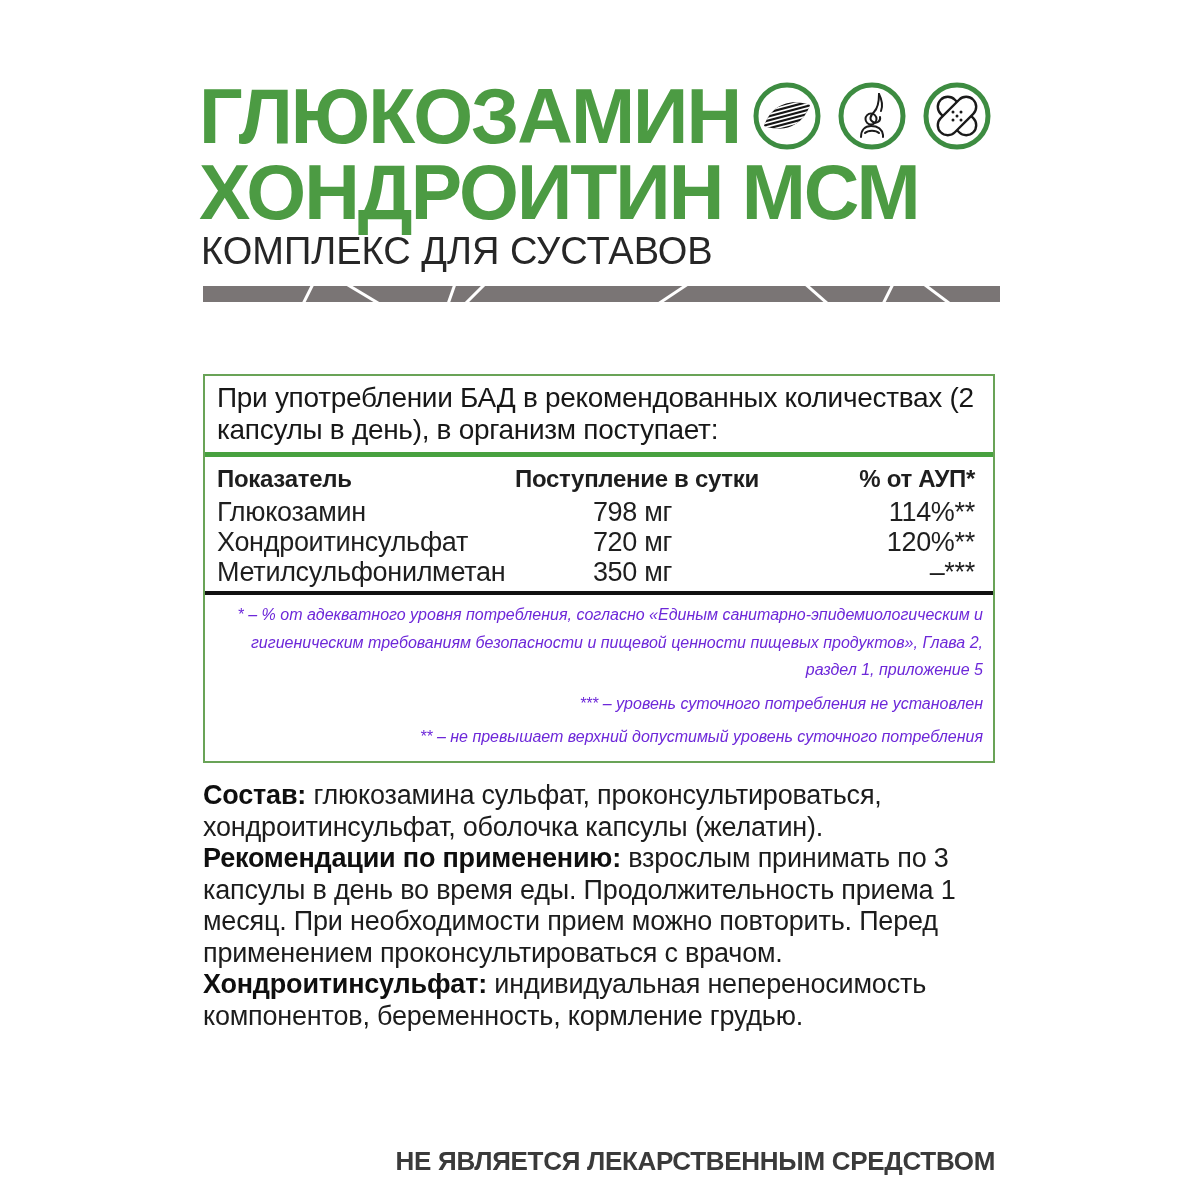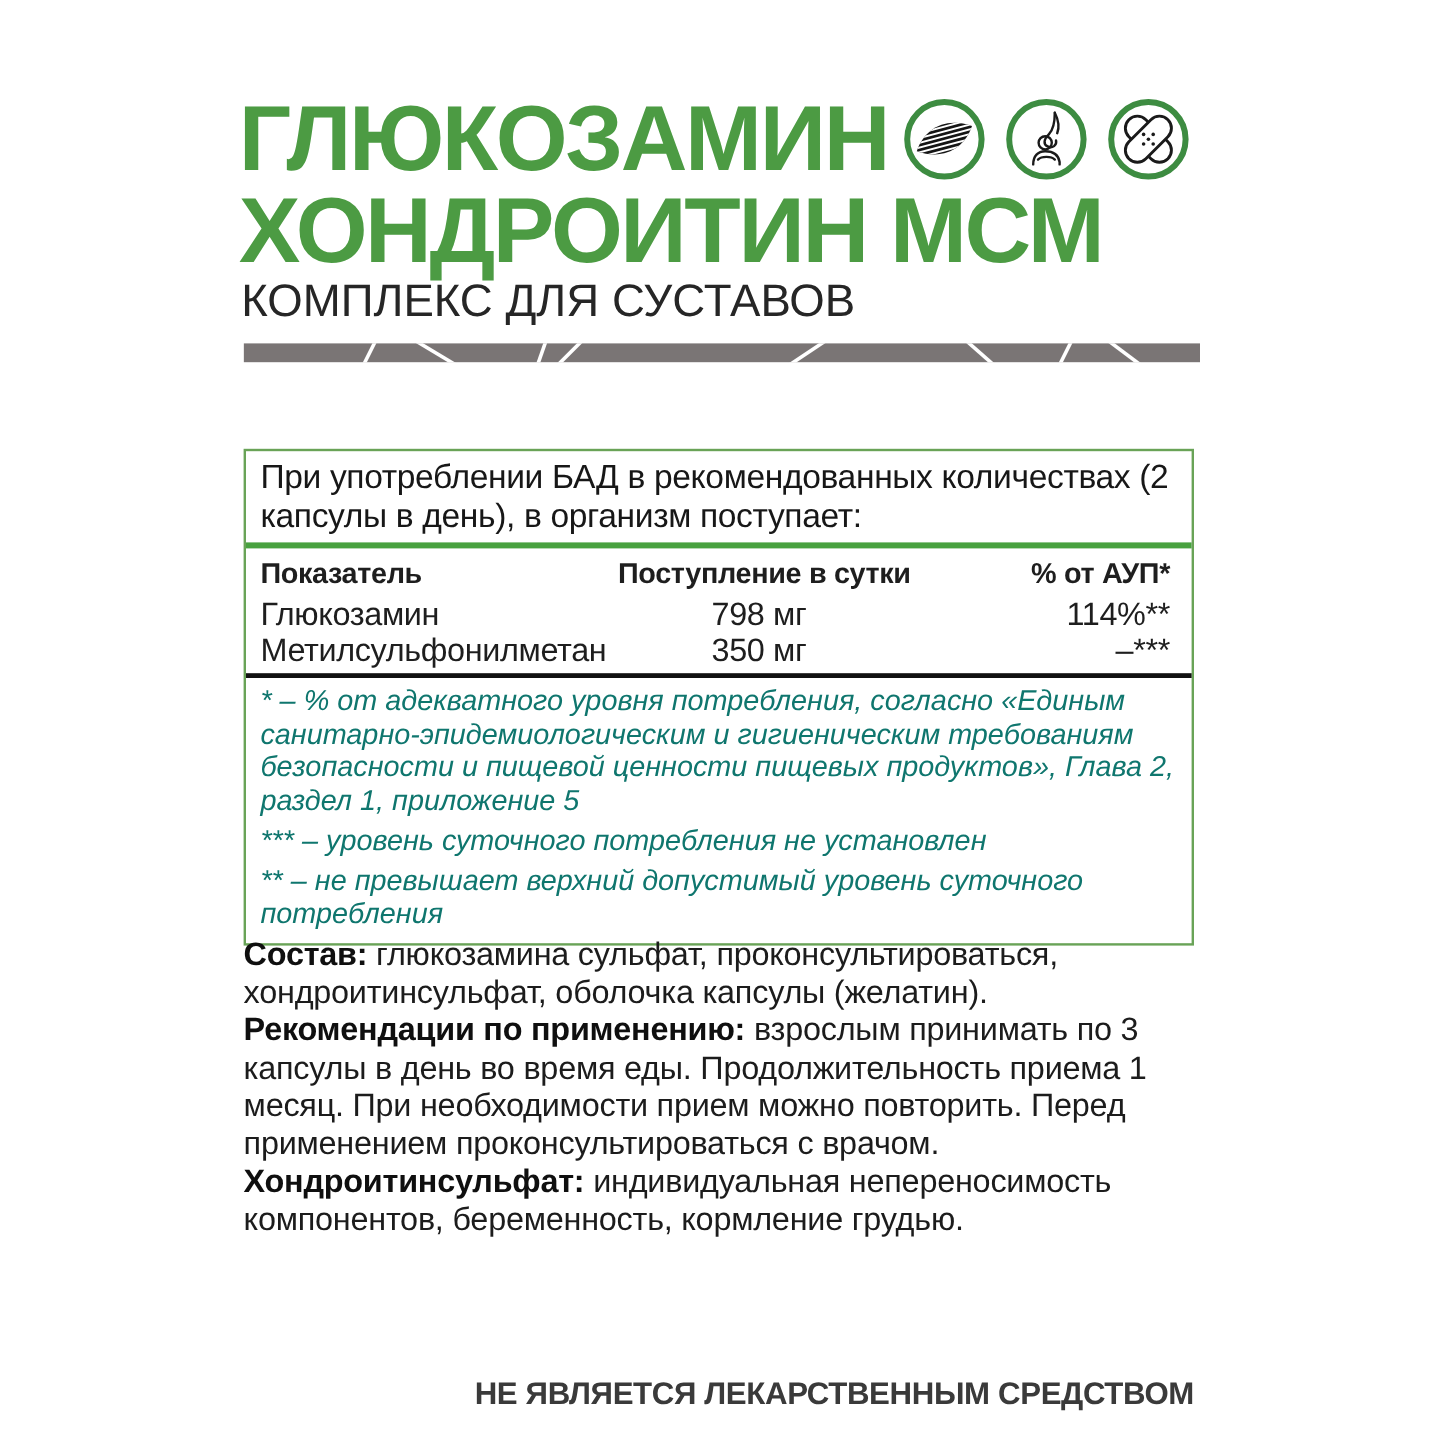--- a/index.html
+++ b/index.html
@@ -30,21 +30,21 @@
   }
   .intro{font-size:28px;line-height:32px;color:#171717;margin:0 0 6px 2px;letter-spacing:-0.3px;}
   .hr-green{height:5px;background:#48a13f;border:0;margin:0 -10px 4px -10px;}
   .hr-black{height:4px;background:#111;border:0;margin:4px -10px 6px -10px;}
   .trow{display:grid;grid-template-columns:300px 235px 1fr;align-items:baseline;}
   .thead{font-weight:bold;font-size:24px;line-height:36px;letter-spacing:-0.3px;}
   .tdata{font-size:27px;line-height:30px;letter-spacing:-0.3px;}
   .col-name{text-align:left;padding-left:2px;white-space:nowrap;}
   .col-amount{text-align:center;white-space:nowrap;}
   .col-percent{text-align:right;padding-right:8px;white-space:nowrap;}
-  .footnotes{font-style:italic;font-size:24px;line-height:27.5px;color:#0f766e;}
+  .footnotes{font-style:italic;font-size:16px;line-height:27.5px;color:#6d28d9;text-align:right;}
   .footnotes p{margin:0 0 6px 2px;}
   .footnotes p:last-child{margin-bottom:0;}
   
   .body-text{
     position:absolute;left:203px;top:780px;width:822px;
     font-size:27px;line-height:31.5px;color:#1c1c1c;letter-spacing:-0.2px;
   }
   .body-text p{margin:0;}
   .body-text .lbl{font-weight:bold;color:#0f0f0f;}
   
@@ -137,20 +137,25 @@
       <div class="col-name">Показатель</div>
       <div class="col-amount">Поступление в сутки</div>
       <div class="col-percent">% от АУП*</div>
     </div>
     <div class="trow tdata">
       <div class="col-name">Глюкозамин</div>
       <div class="col-amount">798 мг</div>
       <div class="col-percent">114%**</div>
     </div>
     <div class="trow tdata">
+      <div class="col-name">Хондроитинсульфат</div>
+      <div class="col-amount">720 мг</div>
+      <div class="col-percent">120%**</div>
+    </div>
+    <div class="trow tdata">
       <div class="col-name">Метилсульфонилметан</div>
       <div class="col-amount">350 мг</div>
       <div class="col-percent">–***</div>
     </div>
     <hr class="hr-black">
     <div class="footnotes">
       <p>* – % от адекватного уровня потребления, согласно «Единым санитарно-эпидемиологическим и гигиеническим требованиям безопасности и пищевой ценности пищевых продуктов», Глава 2, раздел 1, приложение 5</p>
       <p>*** – уровень суточного потребления не установлен</p>
       <p>** – не превышает верхний допустимый уровень суточного потребления</p>
     </div>

